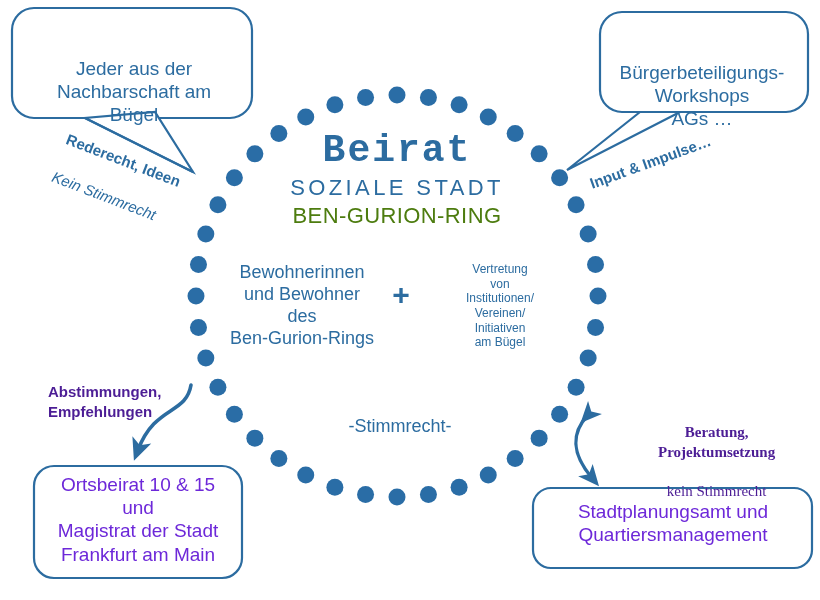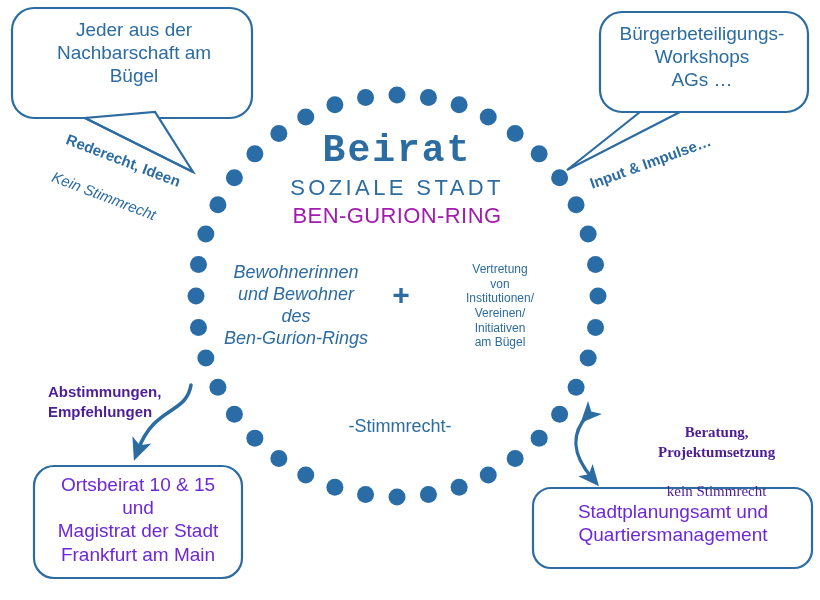--- a/index.html
+++ b/index.html
@@ -29,20 +29,21 @@
     color: #2c6ca0;
     line-height: 1.22;
     text-align: center;
     white-space: pre-line;
   }
 
   
   .bubble-text {
     font-size: 19px;
     color: #2c6ca0;
+    margin-top: 39px;
   }
   #bubble-tl-text { left: 30px; top: 18px; width: 208px; }
   #bubble-tr-text { left: 604px; top: 22px; width: 196px; }
 
   
   .box-text {
     font-size: 19px;
     color: #6d28d9;
   }
   #box-bl-text { left: 40px; top: 473px; width: 196px; }
@@ -66,28 +67,27 @@
     font-size: 22px;
     letter-spacing: 3.4px;
     color: #2c6ca0;
   }
   #center-sub2 {
     left: 237px;
     top: 203px;
     width: 320px;
     font-size: 22px;
     letter-spacing: 0.4px;
-    color: #a21caf;
+    color: #4d7c0f;
   }
   #members-left {
-    left: 206px;
+    left: 212px;
     top: 262px;
     width: 180px;
     font-size: 18px;
-    font-style: italic;
   }
   #members-plus {
     left: 387px;
     top: 277px;
     width: 28px;
     font-size: 30px;
     font-weight: bold;
   }
   #members-right {
     left: 420px;

